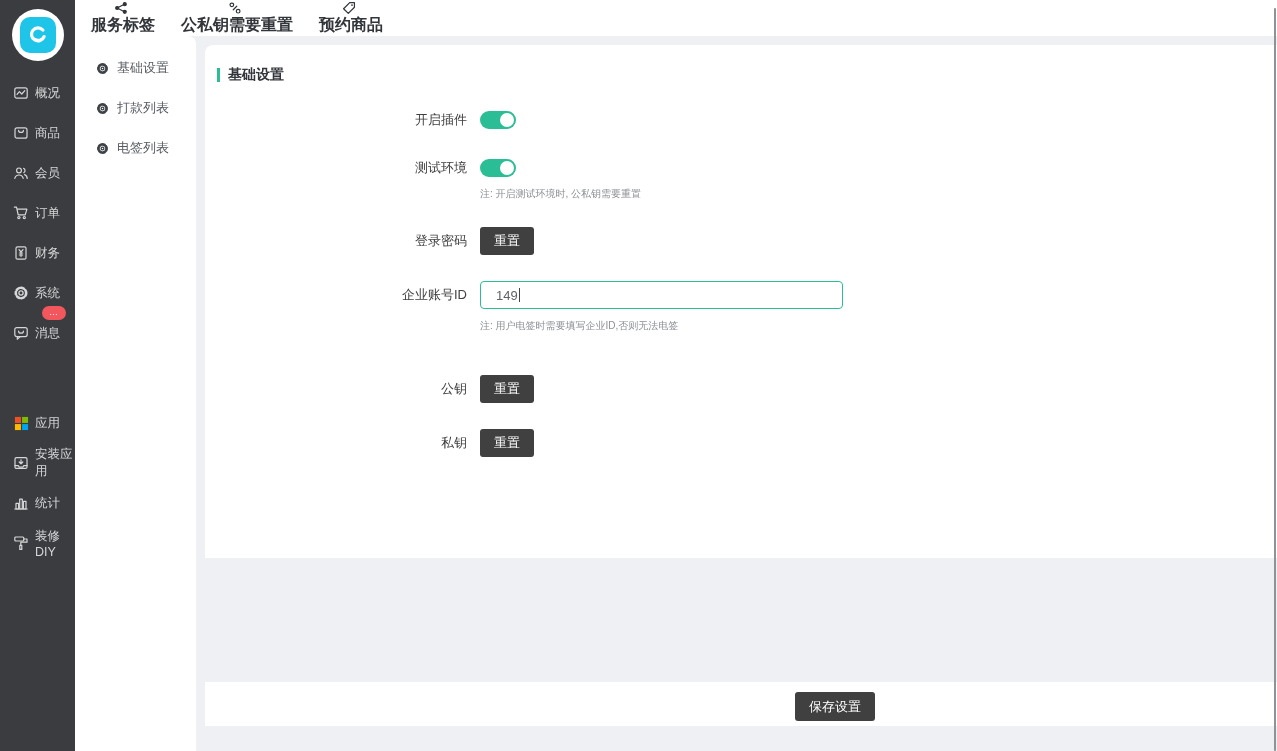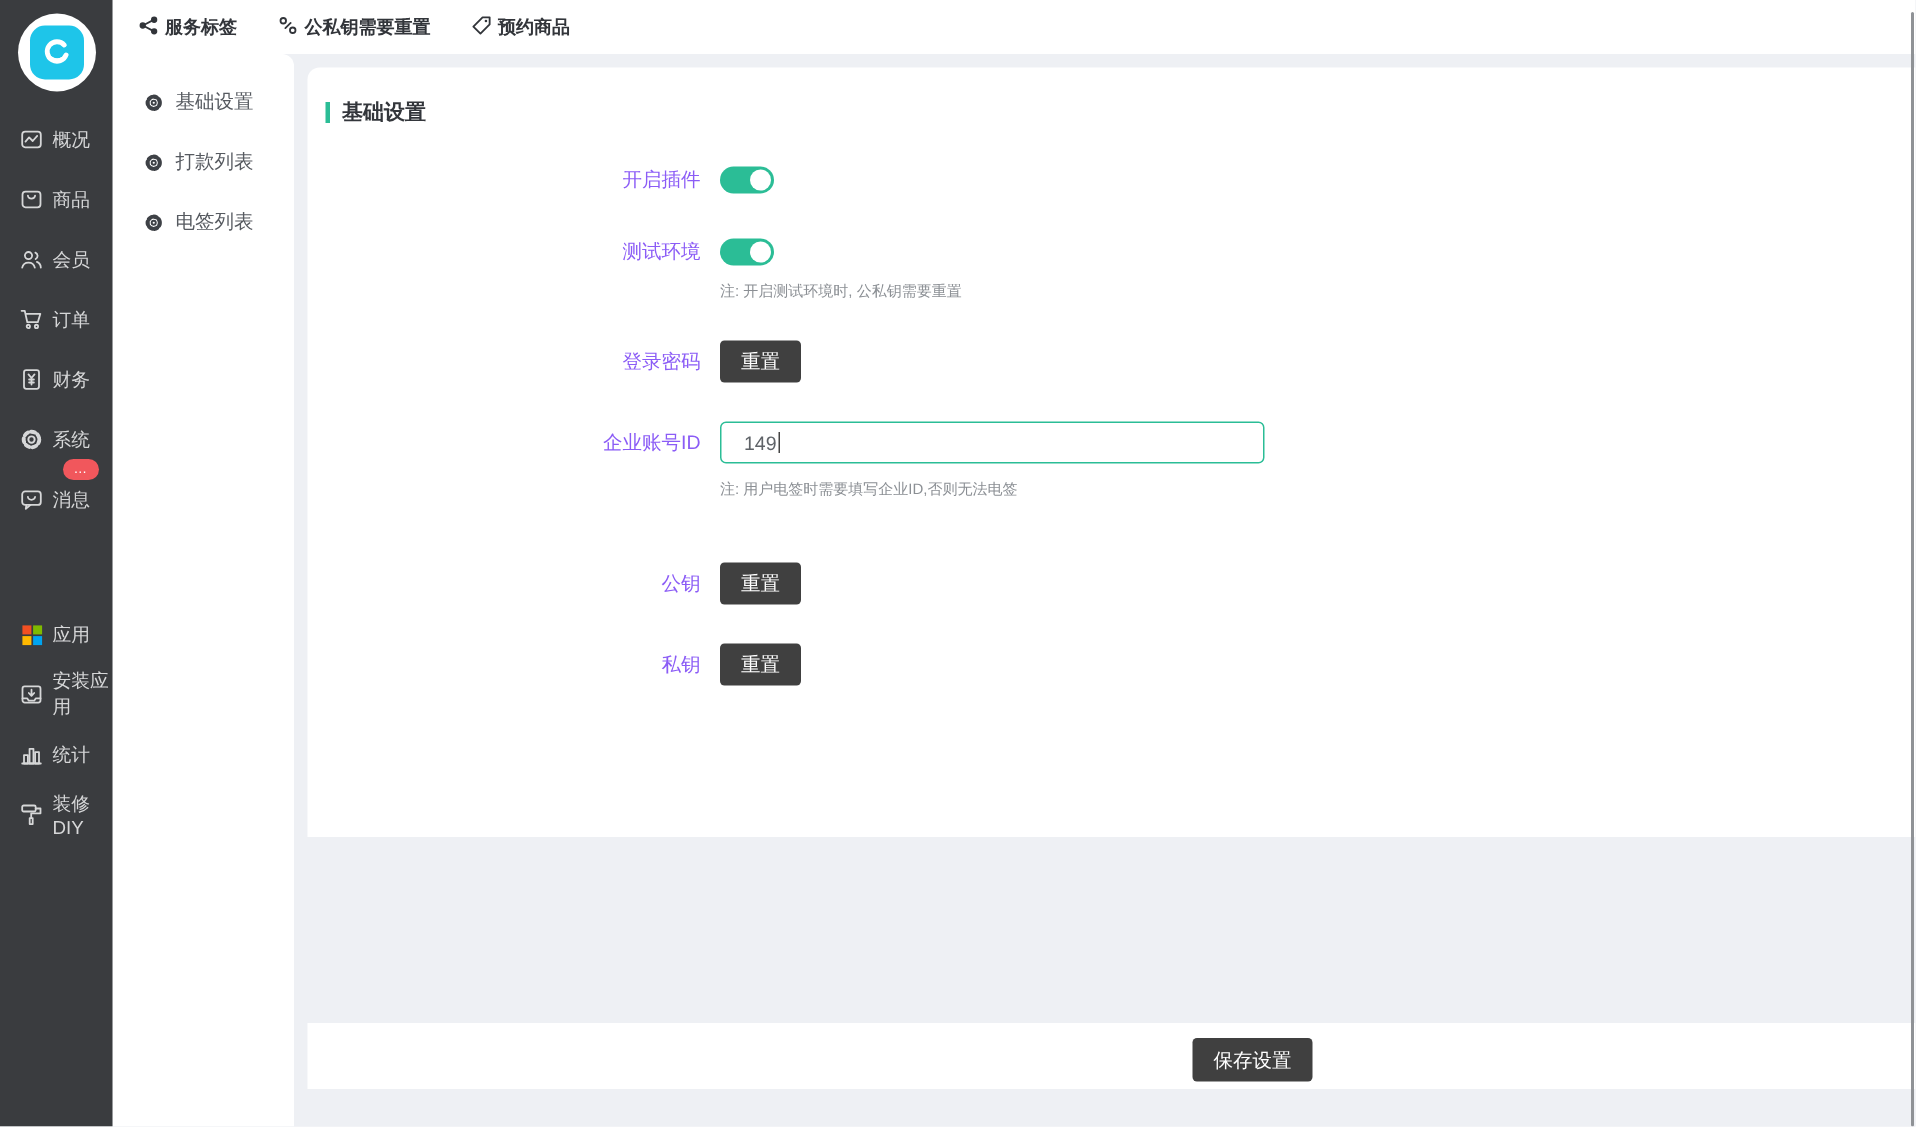--- a/index.html
+++ b/index.html
@@ -14,37 +14,37 @@
   .logo-square { width:36px; height:36px; background:#1ec5e9; border-radius:10px; display:flex; align-items:center; justify-content:center; }
   .nav { display:flex; flex-direction:column; }
   .nav-item { position:relative; height:40px; display:flex; align-items:center; padding-left:13px; color:#d6d7d8; font-size:12.5px; cursor:pointer; }
   .nav-item .ic { width:16px; height:16px; margin-right:6px; flex:0 0 16px; display:flex; align-items:center; justify-content:center; }
   .nav-item svg { stroke:#d6d7d8; fill:none; stroke-width:1.2; stroke-linecap:round; stroke-linejoin:round; }
   .nav-spacer { height:50px; }
   .badge { position:absolute; left:42px; top:-7px; min-width:24px; height:14px; background:#f1575c; color:#fff; border-radius:8px; font-size:9px; line-height:12px; text-align:center; letter-spacing:1px; padding:0 4px; }
 
   
   .topbar { position:absolute; left:75px; top:0; width:1202px; height:36px; background:#fff; display:flex; align-items:center; padding-left:16px; z-index:3; }
-  .tab { display:flex; margin-right:26px; font-size:12px; font-weight:bold; color:#32353a; cursor:pointer; }
+  .tab { display:flex; align-items:center; margin-right:26px; font-size:16px; font-weight:bold; color:#32353a; cursor:pointer;flex-direction:column; }
   .tab .ic { width:15px; height:15px; margin-right:4px; display:flex; align-items:center; justify-content:center; }
   .tab svg { stroke:#32353a; fill:none; stroke-width:1.4; stroke-linecap:round; stroke-linejoin:round; }
 
   
   .submenu { position:absolute; left:75px; top:36px; width:121px; height:715px; background:#fff; border-top-right-radius:8px; padding-top:12px; z-index:4; }
   .submenu-item { height:40px; display:flex; align-items:center; padding-left:20px; font-size:13px; color:#565a60; cursor:pointer; }
   .submenu-item .ic { width:14px; height:14px; margin-right:8px; display:flex; align-items:center; justify-content:center; }
 
   
   .main-panel { position:absolute; left:205px; top:45px; width:1072px; height:513px; background:#fff; border-top-left-radius:8px; z-index:2; }
   .section-title { display:flex; align-items:center; margin:20px 0 0 12px; height:20px; }
   .title-bar { width:3px; height:14px; background:#2bbd96; margin-right:8px; }
   .title-text { font-size:14px; font-weight:bold; color:#33363b; }
 
   .form-row { display:flex; align-items:center; }
-  .form-label { flex:0 0 262px; text-align:right; font-size:13px; color:#8b5cf6; padding-right:0; }
+  .form-label { flex:0 0 262px; text-align:right; font-size:13px; color:#404040; padding-right:0; }
   .form-control { margin-left:13px; display:flex; align-items:center; }
   .form-note { margin-left:275px; font-size:10px; color:#8b8f94; }
 
   .switch { position:relative; width:36px; height:18px; border-radius:9px; background:#2bbd96; cursor:pointer; }
   .switch::after { content:""; position:absolute; top:2px; right:2px; width:14px; height:14px; border-radius:50%; background:#fff; }
 
   .text-input { width:363px; height:28px; border:1px solid #dcdfe6; border-radius:4px; background:#fff; font-size:13px; color:#5f6368; display:flex; align-items:center; padding-left:15px; cursor:text; }
   .text-input.focused { border-color:#2bbd96; }
   .redact { display:inline-block; width:40px; height:13px; background:#d8cfd0; border-radius:2px; filter:blur(2px); margin:0 2px; vertical-align:-2px; }
   .caret { display:inline-block; width:1px; height:14px; background:#444; margin-left:1px; }

